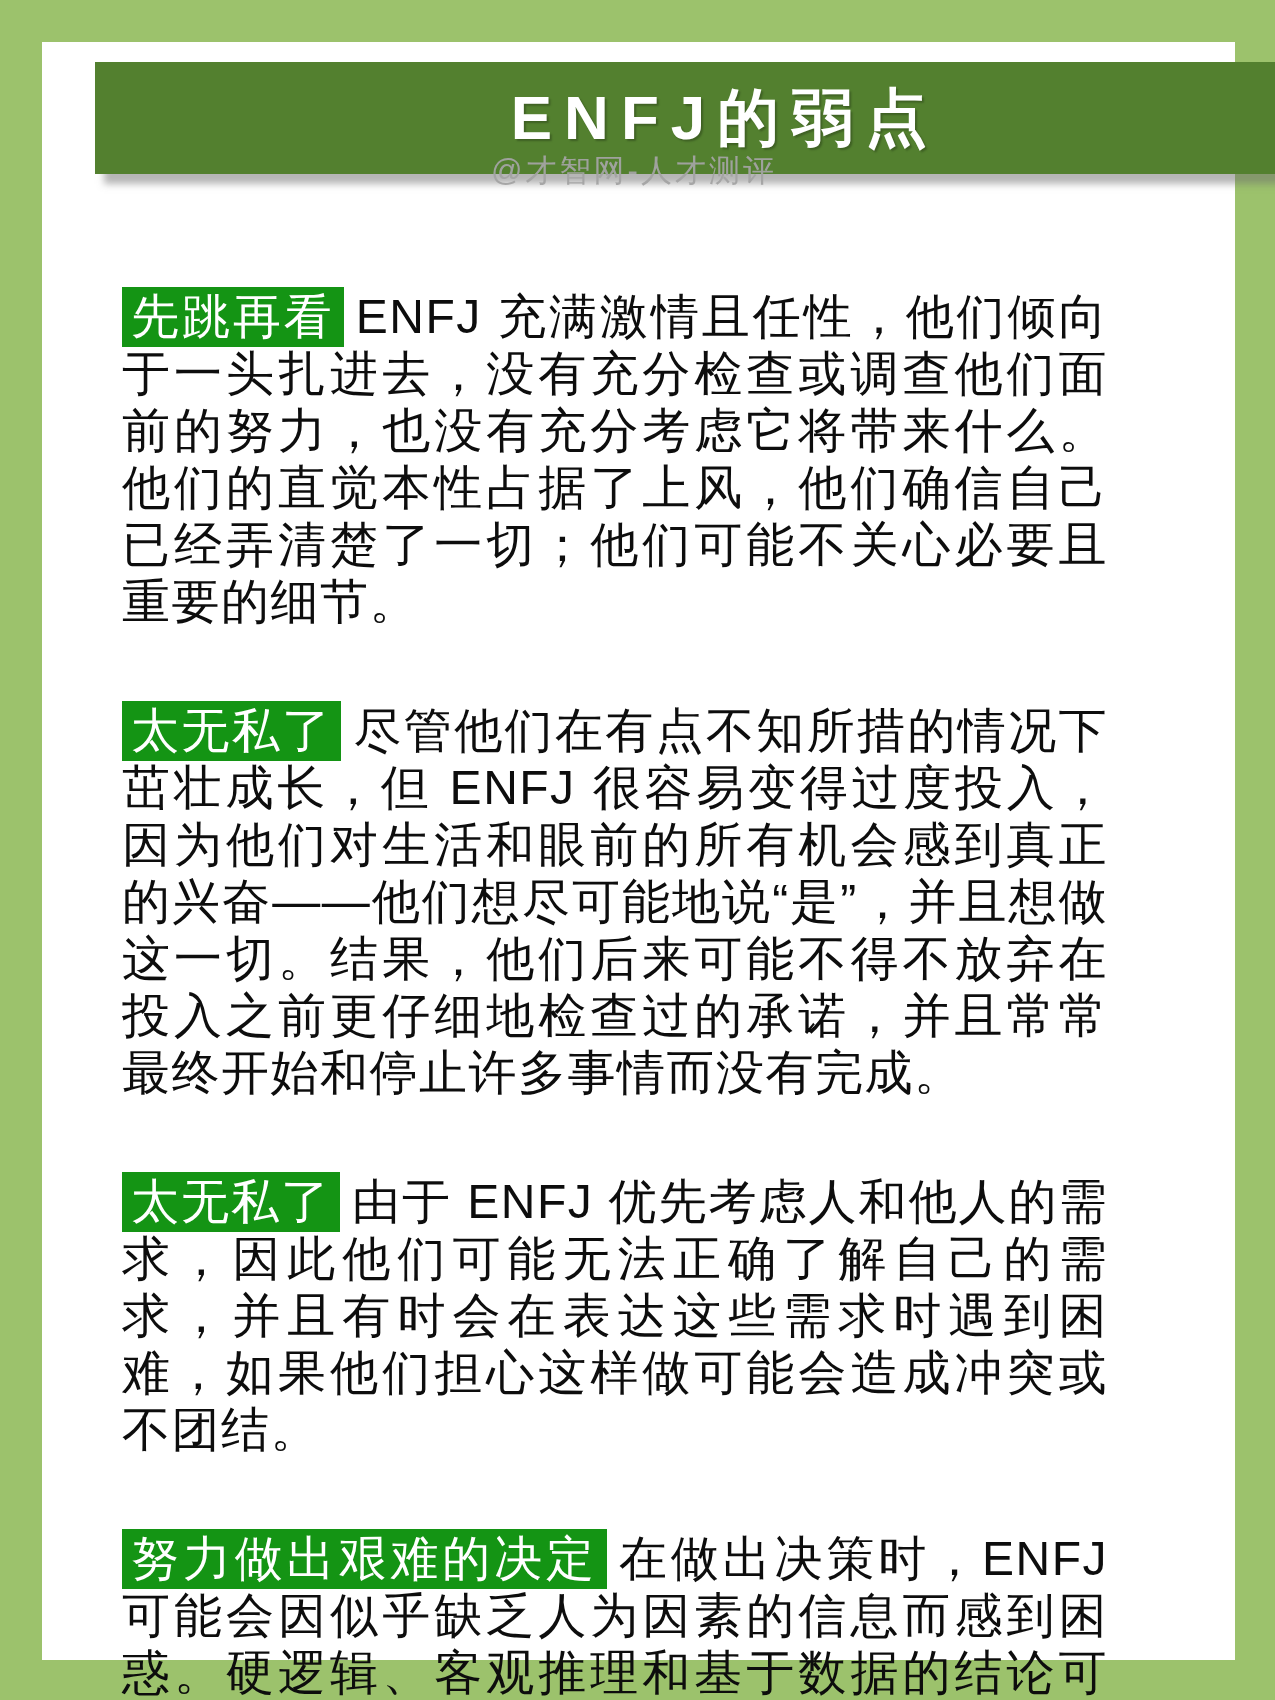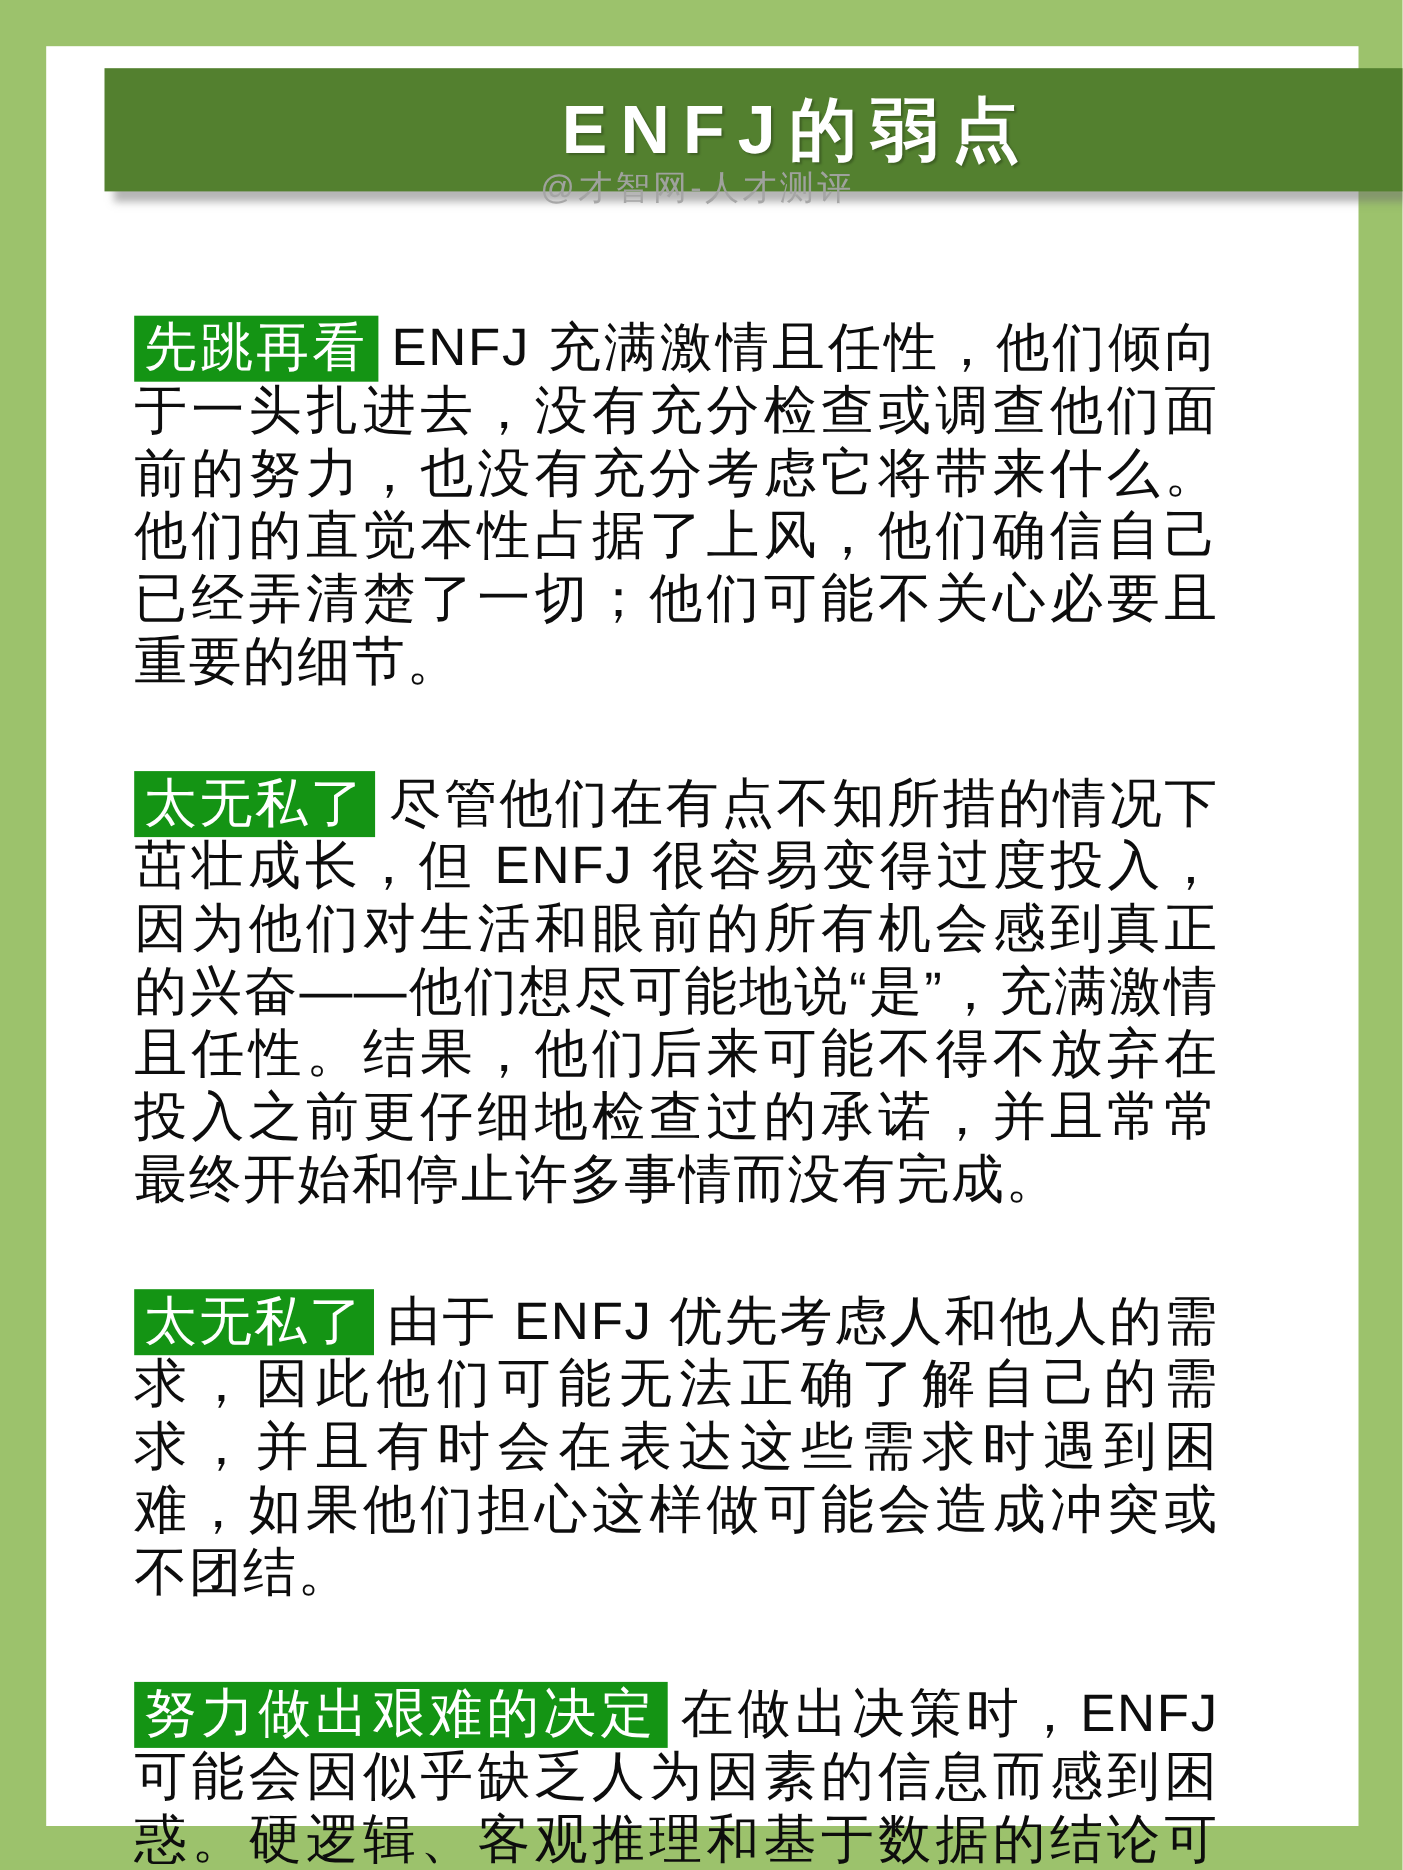--- a/index.html
+++ b/index.html
@@ -89,19 +89,19 @@
 <div class="title-banner">
   <span class="title-text">ENFJ的弱点</span>
 </div>
 
 <div class="watermark">@才智网-人才测评</div>
 
 <div class="text-area">
 
   <p class="section"><span class="hl-label">先跳再看</span><span>ENFJ 充满激情且任性，他们倾向于一头扎进去，没有充分检查或调查他们面前的努力，也没有充分考虑它将带来什么。他们的直觉本性占据了上风，他们确信自己已经弄清楚了一切；他们可能不关心必要且重要的细节。</span></p>
 
-  <p class="section"><span class="hl-label">太无私了</span><span>尽管他们在有点不知所措的情况下茁壮成长，但 ENFJ 很容易变得过度投入，因为他们对生活和眼前的所有机会感到真正的兴奋——他们想尽可能地说“是”，充满激情且任性。结果，他们后来可能不得不放弃在投入之前更仔细地检查过的承诺，并且常常最终开始和停止许多事情而没有完成。</span></p>
+  <p class="section"><span class="hl-label">太无私了</span><span>尽管他们在有点不知所措的情况下茁壮成长，但 ENFJ 很容易变得过度投入，因为他们对生活和眼前的所有机会感到真正的兴奋——他们想尽可能地说“是”，并且想做这一切。结果，他们后来可能不得不放弃在投入之前更仔细地检查过的承诺，并且常常最终开始和停止许多事情而没有完成。</span></p>
 
   <p class="section"><span class="hl-label">太无私了</span><span>由于 ENFJ 优先考虑人和他人的需求，因此他们可能无法正确了解自己的需求，并且有时会在表达这些需求时遇到困难，如果他们担心这样做可能会造成冲突或不团结。</span></p>
 
   <p class="section"><span class="hl-label">努力做出艰难的决定</span><span>在做出决策时，ENFJ 可能会因似乎缺乏人为因素的信息而感到困惑。硬逻辑、客观推理和基于数据的结论可能很困难，甚至是不可取的。</span></p>
 
 </div>
 
 </body></html>

